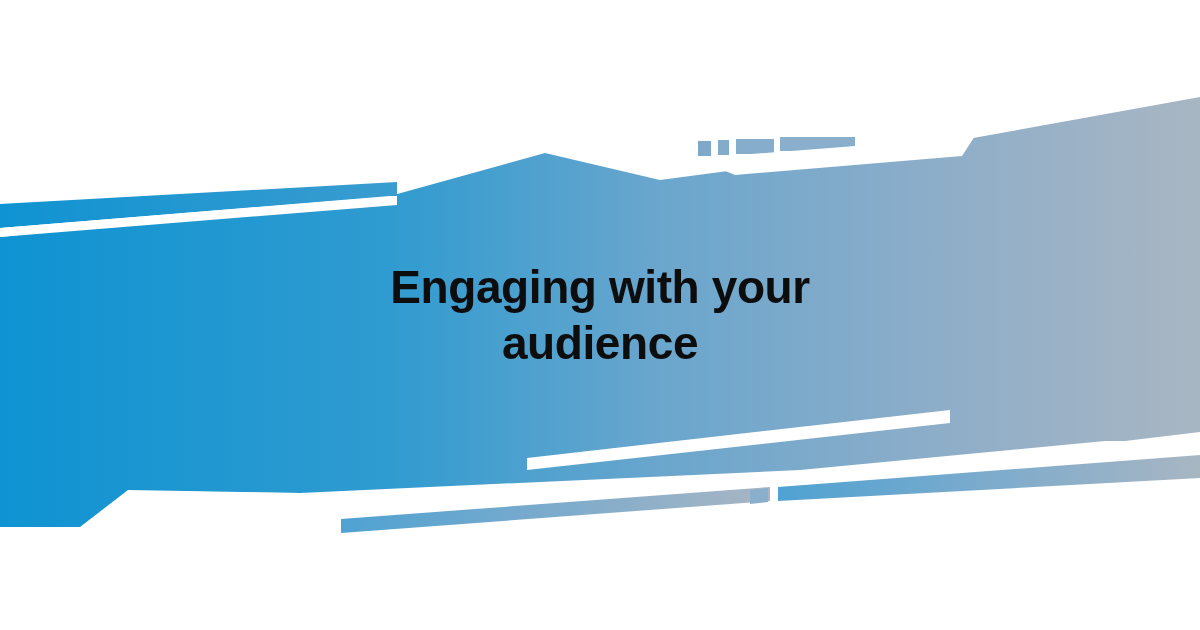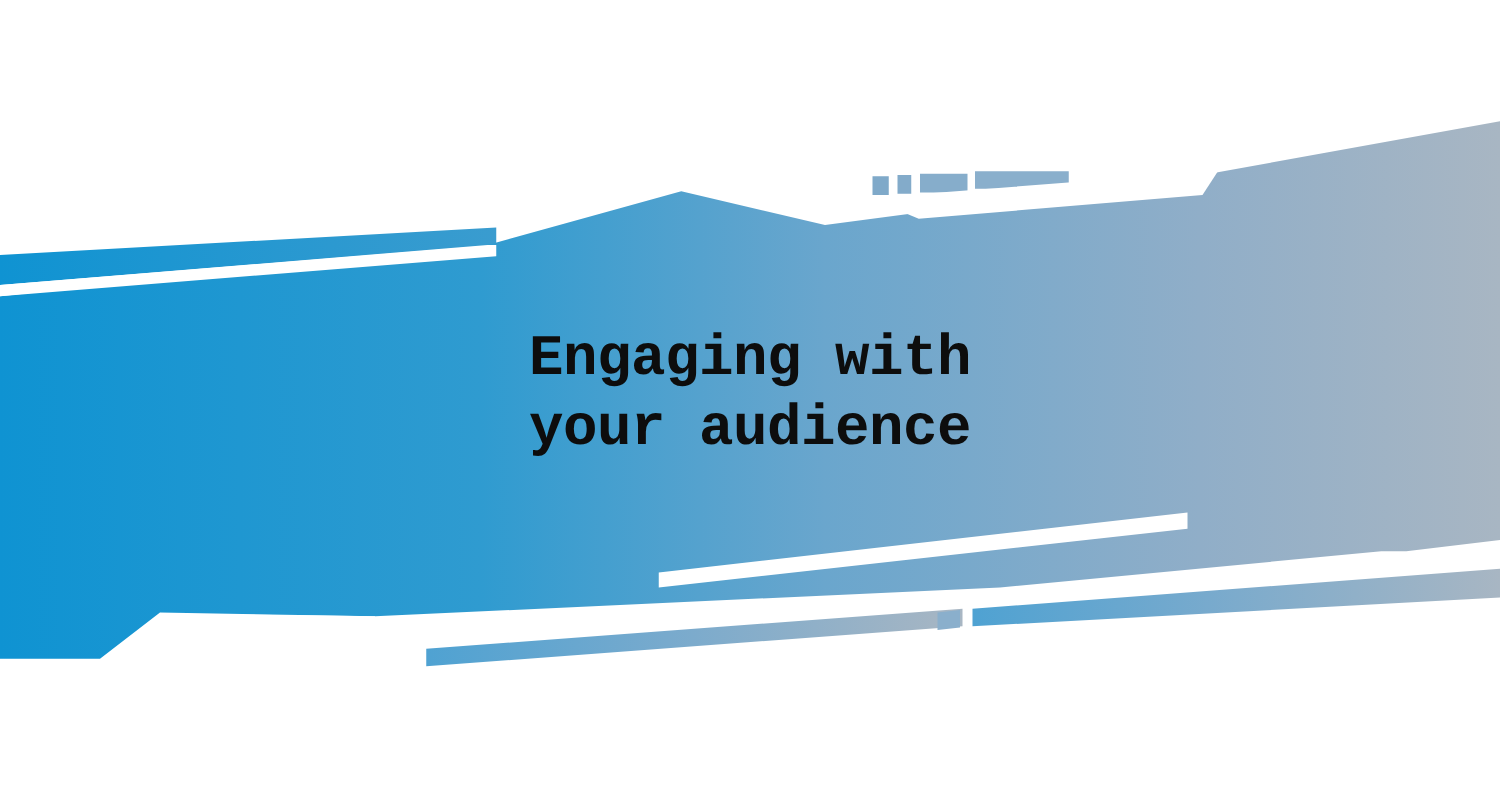--- a/index.html
+++ b/index.html
@@ -33,21 +33,21 @@
     height: 630px;
     display: flex;
     align-items: center;
     justify-content: center;
     pointer-events: none;
   }
   #banner-title {
     width: 460px;
     margin: 0;
     text-align: center;
-    font-family: Liberation Mono, monospace;
+    font-family: Liberation Sans, sans-serif;
     font-size: 46px;
     line-height: 1.22;
     font-weight: 700;
     letter-spacing: -0.4px;
     color: #0d0d0d;
     word-wrap: break-word;
   }
 </style>
 </head>
 <body>

